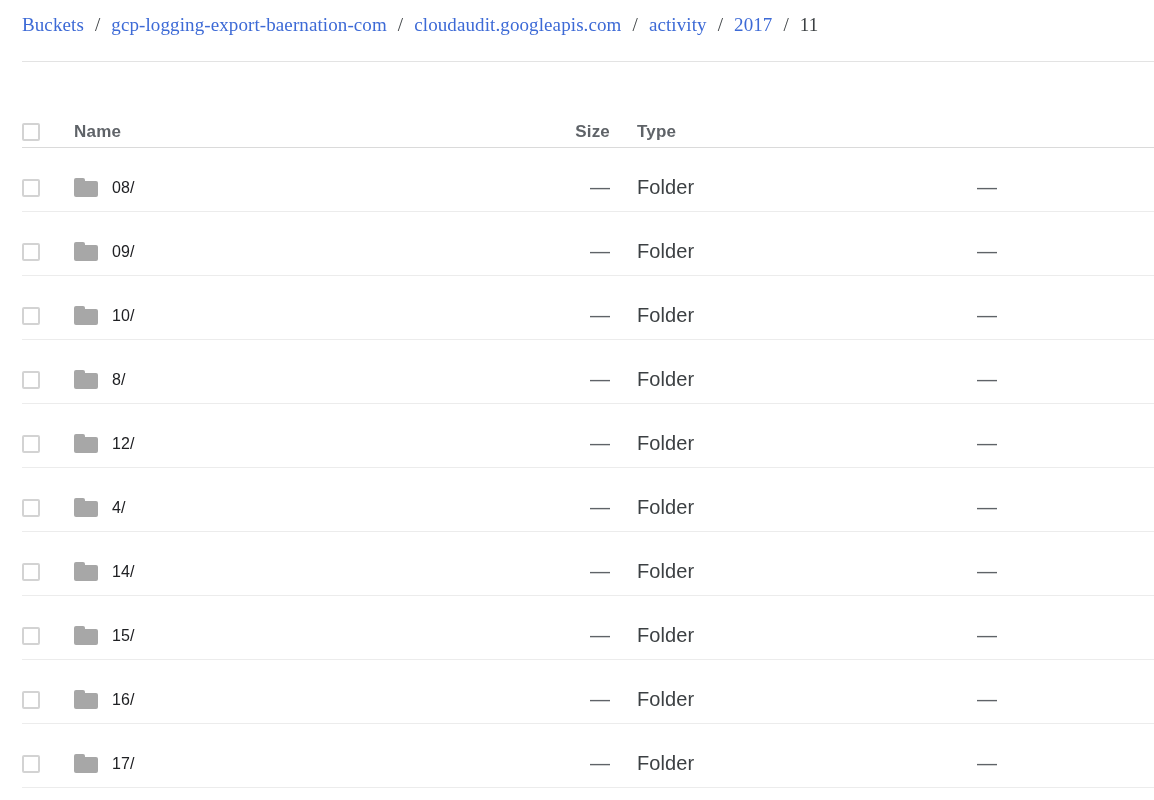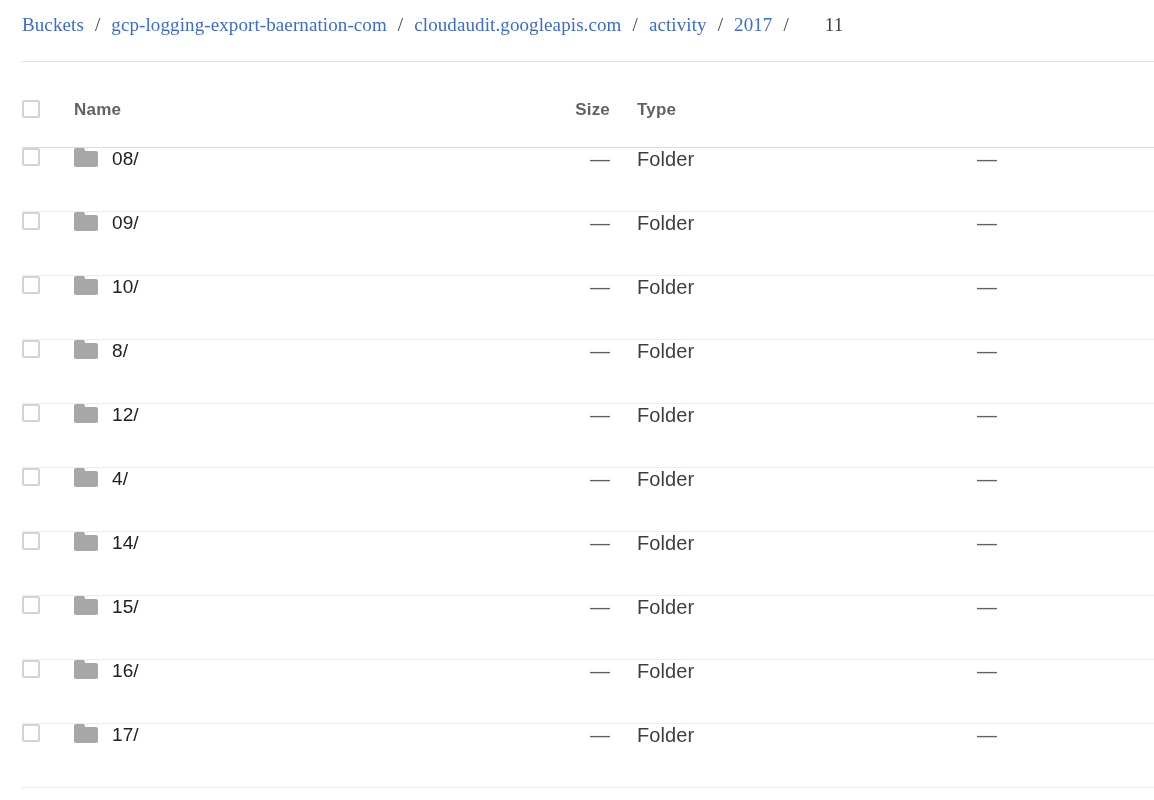--- a/index.html
+++ b/index.html
@@ -29,21 +29,20 @@
     white-space: nowrap;
     font-family: Liberation Serif, serif;
   }
   .crumb-link {
     color: #3d6ad6;
     text-decoration: none;
     cursor: pointer;
   }
   .crumb-current {
     color: #3c4043;
-    margin-left: 25px;
   }
   .crumb-sep {
     color: #3c4043;
     padding: 0 11px;
     font-size: 19px;
   }
 
   .top-rule {
     position: absolute;
     left: 22px;
@@ -65,23 +64,24 @@
     height: 63px;
     border-bottom: 1px solid #ececec;
     margin-left: 22px;
   }
   .row.header {
     height: 47px;
     border-bottom: 1px solid #dadada;
   }
   .cell {
     position: absolute;
-    top: 0;
+    top: 8px;
     height: 100%;
     display: flex;
+    align-items: center;
   }
 
   
   .cell-check { left: 0px; width: 44px; justify-content: flex-start; }
   .checkbox {
     width: 18px;
     height: 18px;
     border: 2px solid #d3d3d3;
     border-radius: 2px;
     box-sizing: border-box;
@@ -106,21 +106,21 @@
     border-radius: 2px 2px 0 0;
   }
   .folder-icon .body {
     position: absolute;
     left: 0; top: 3px;
     width: 24px; height: 16px;
     background: #a7a7a7;
     border-radius: 2px;
   }
   .name-text {
-    font-size: 19px;
+    font-size: 16px;
     color: #202124;
     letter-spacing: 0.1px;
   }
   .head-text {
     font-size: 17px;
     color: #5f6368;
     font-weight: bold;
     letter-spacing: 0.2px;
   }
 

